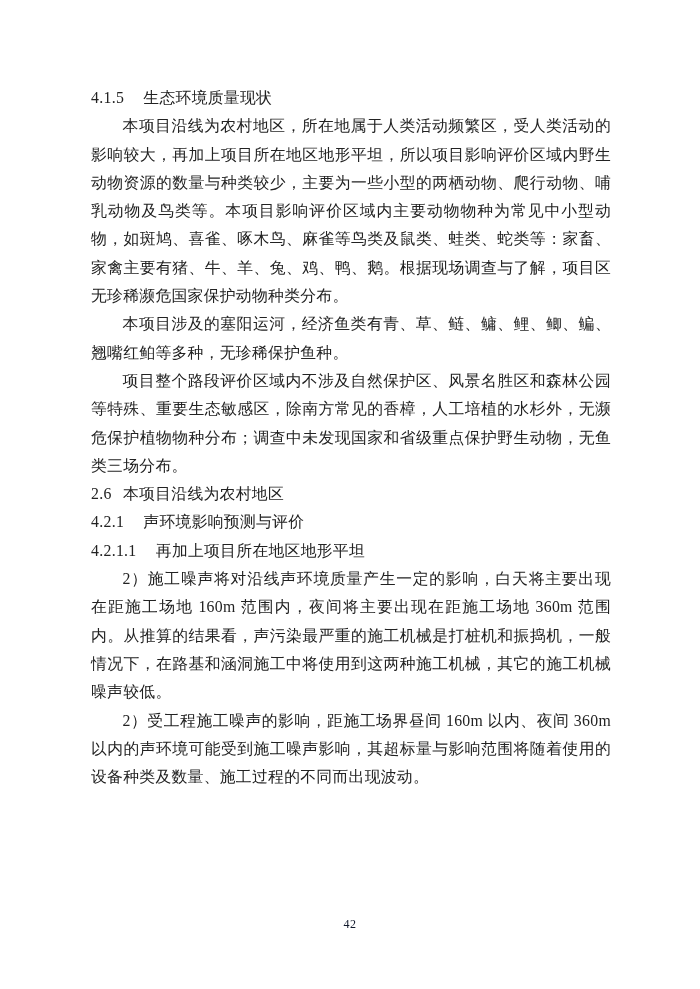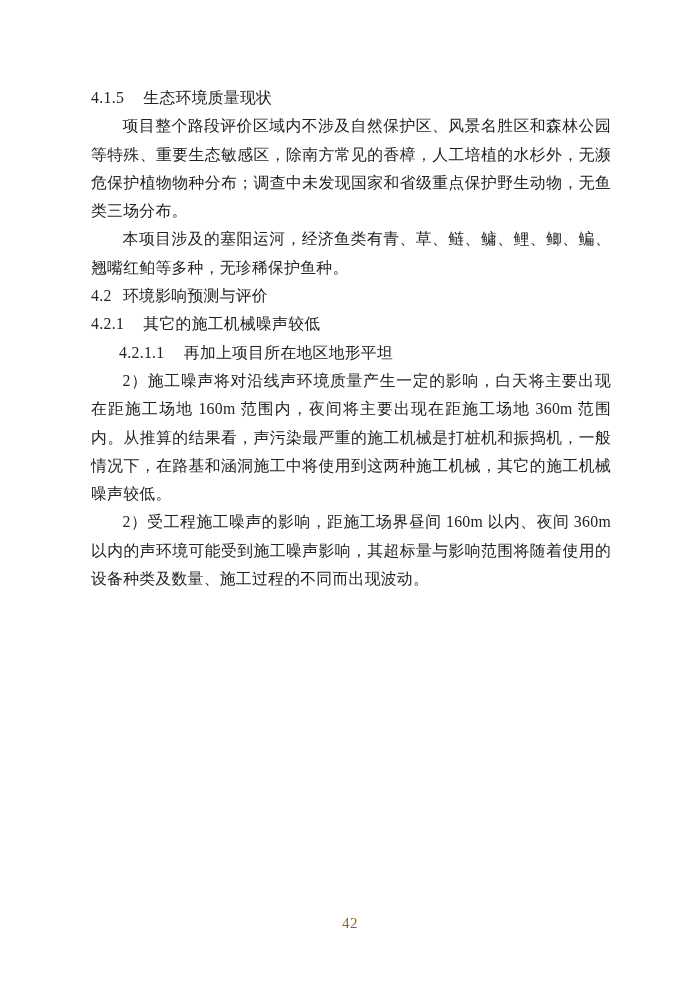--- a/index.html
+++ b/index.html
@@ -41,59 +41,60 @@
   }
   .heading .hnum {
     display: inline-block;
   }
   .h2 {
     font-weight: bold;
     font-size: 16.2px;
   }
   .h2 .hnum { margin-right: 0.45em; }
   .h3 .hnum { margin-right: 0.95em; }
-  .h4 .hnum { margin-right: 0.95em; margin-left: 28px; }
+  .h4 .hnum { margin-right: 0.95em; }
   .footer {
     position: absolute;
     top: 914px;
     left: 0;
     right: 0;
     text-align: center;
   }
   .footer .page-num {
-    font-size: 15px;
-    color: #a16207;
+    font-size: 12px;
+    color: #0f172a;
     letter-spacing: 0.5px;
   }
 </style>
 </head>
 <body>
 
 <div class="page">
   <main class="content">
 
     <h3 class="heading h3">
       <span class="hnum">4.1.5</span>
       <span class="htitle">生态环境质量现状</span>
     </h3>
 
 
+    <p class="para">本项目沿线为农村地区，所在地属于人类活动频繁区，受人类活动的影响较大，再加上项目所在地区地形平坦，所以项目影响评价区域内野生动物资源的数量与种类较少，主要为一些小型的两栖动物、爬行动物、哺乳动物及鸟类等。本项目影响评价区域内主要动物物种为常见中小型动物，如斑鸠、喜雀、啄木鸟、麻雀等鸟类及鼠类、蛙类、蛇类等：家畜、家禽主要有猪、牛、羊、兔、鸡、鸭、鹅。根据现场调查与了解，项目区无珍稀濒危国家保护动物种类分布。</p>
+
+    <p class="para">本项目涉及的塞阳运河，经济鱼类有青、草、鲢、鳙、鲤、鲫、鳊、翘嘴红鲌等多种，无珍稀保护鱼种。</p>
 
     <p class="para">项目整个路段评价区域内不涉及自然保护区、风景名胜区和森林公园等特殊、重要生态敏感区，除南方常见的香樟，人工培植的水杉外，无濒危保护植物物种分布；调查中未发现国家和省级重点保护野生动物，无鱼类三场分布。</p>
 
-    <p class="para">本项目涉及的塞阳运河，经济鱼类有青、草、鲢、鳙、鲤、鲫、鳊、翘嘴红鲌等多种，无珍稀保护鱼种。</p>
-
     <h2 class="heading h2">
-      <span class="hnum">4.2</span>
-      <span class="htitle">环境影响预测与评价</span>
+      <span class="hnum">2.6</span>
+      <span class="htitle">本项目沿线为农村地区</span>
     </h2>
 
     <h3 class="heading h3">
       <span class="hnum">4.2.1</span>
-      <span class="htitle">其它的施工机械噪声较低</span>
+      <span class="htitle">声环境影响预测与评价</span>
     </h3>
 
     <h4 class="heading h4">
       <span class="hnum">4.2.1.1</span>
       <span class="htitle">再加上项目所在地区地形平坦</span>
     </h4>
 
 
     <p class="para">2）施工噪声将对沿线声环境质量产生一定的影响，白天将主要出现在距施工场地 160m 范围内，夜间将主要出现在距施工场地 360m 范围内。从推算的结果看，声污染最严重的施工机械是打桩机和振捣机，一般情况下，在路基和涵洞施工中将使用到这两种施工机械，其它的施工机械噪声较低。</p>
 

